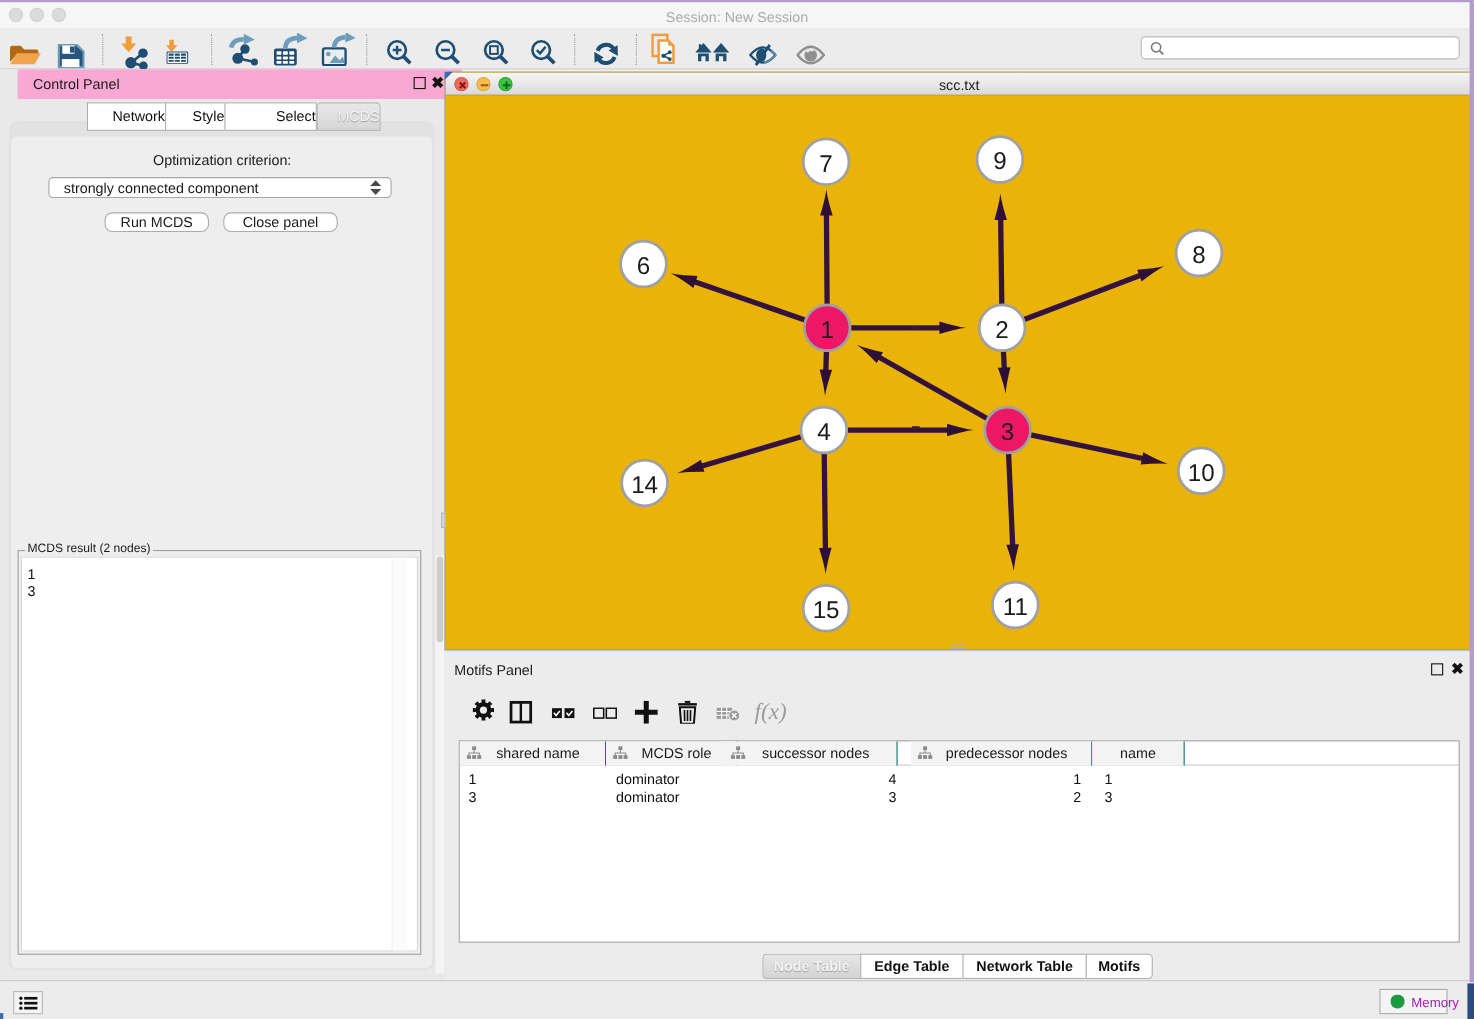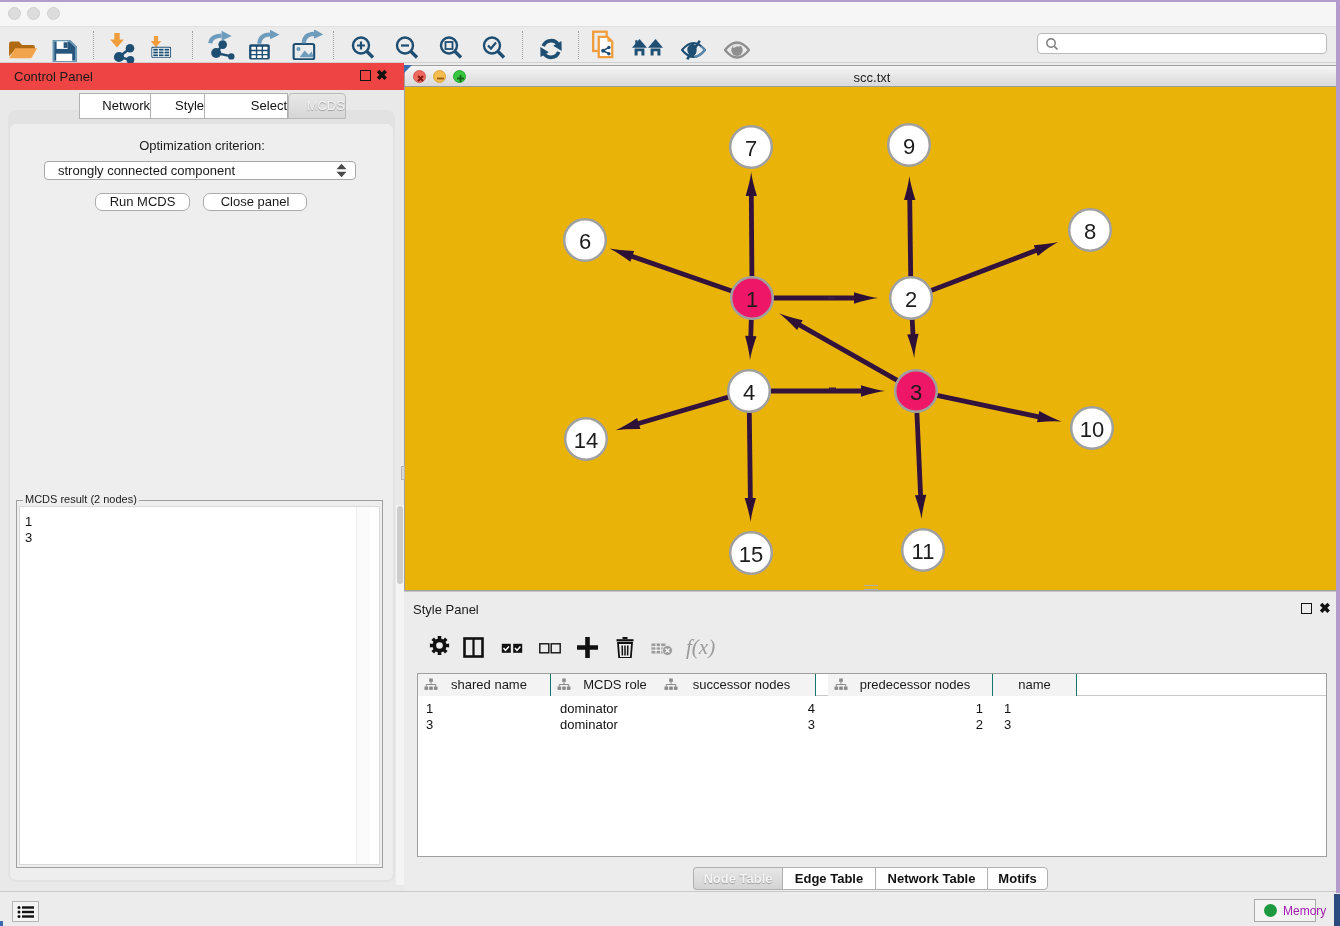--- a/index.html
+++ b/index.html
@@ -5,21 +5,21 @@
 .abs{position:absolute}
 #titlebar{position:absolute;left:0;top:0;width:1340px;height:27px;background:#f6f6f6;border-top:2px solid #b49bcd;border-bottom:1px solid #e0e0e0}
 .tl{position:absolute;top:5px;width:13px;height:13px;border-radius:50%;background:#dcdcdc;border:1px solid #cfcfcf}
 #wtitle{position:absolute;top:6px;left:0;width:100%;text-align:center;font-size:13px;color:#ababab}
 #toolbar{position:absolute;left:0;top:27px;width:1340px;height:36px;background:#ececec;border-bottom:1px solid #d0d0d0}
 .tbi{position:absolute;top:3px;height:30px}
 .tsep{position:absolute;top:4px;height:28px;width:0;border-left:1px dotted #9a9a9a}
 #search{position:absolute;left:1037px;top:33px;width:290px;height:21px;background:#fff;border:1px solid #b9b9b9;border-radius:4px}
 
 #cp{position:absolute;left:0;top:63px;width:404px;height:828px;background:#e9e9e9}
-#cphead{position:absolute;left:0;top:0;width:404px;height:27px;background:#ef4444}
+#cphead{position:absolute;left:16px;top:0;width:404px;height:27px;background:#f9a8d4}
 #cphead .t{position:absolute;left:14px;top:6px;font-size:13px;color:#1a1a1a}
 .sqico{position:absolute;width:11px;height:11px;border:1.5px solid #111}
 .xico{font-size:14px;font-weight:bold;color:#111;position:absolute}
 .tabs{position:absolute;display:flex;z-index:5}
 .tab{font-size:13px;color:#111;background:#fff;border:1px solid #b0b0b0;border-right:none;padding:4px 0 5px;text-align:right}
 .tab.sel{background:linear-gradient(#e8e8e8,#d6d6d6);color:#f3f3f3;text-shadow:0 1px 1px #9a9a9a;border:1px solid #b9b9b9;border-radius:4px 4px 0 0}
 #cppanel{position:absolute;left:8px;top:47px;width:387px;height:772px;background:#e2e2e2;border-radius:8px}
 #cpinner{position:absolute;left:2px;top:14px;width:383px;height:756px;background:#eeeeee;border-radius:6px}
 #optlabel{position:absolute;left:0;top:75px;width:404px;text-align:center;font-size:13px;color:#1a1a1a}
 #dropdown{position:absolute;left:44px;top:98px;width:312px;height:19px;background:#fff;border:1px solid #a8a8a8;border-radius:4px;font-size:13px;color:#1a1a1a;line-height:17px;padding-left:13px}
@@ -52,20 +52,21 @@
 
 #status{position:absolute;left:0;top:891px;width:1340px;height:35px;background:#ececec;border-top:1px solid #c9c9c9}
 #listbtn{position:absolute;left:12px;top:9px;width:27px;height:21px;background:#f4f4f4;border:1px solid #b5b5b5}
 #membtn{position:absolute;left:1254px;top:7px;width:62px;height:23px;background:#f4f4f4;border:1px solid #a9a9a9;font-size:12px;color:#a21caf}
 </style></head>
 <body>
 <div id="titlebar">
   <div class="tl" style="left:8px"></div>
   <div class="tl" style="left:27px"></div>
   <div class="tl" style="left:47px"></div>
+  <div id="wtitle">Session: New Session</div>
 </div>
 <div id="toolbar">
     <svg class="tbi" style="left:7px;top:6px" width="31" height="24" viewBox="0 0 30 22">
       <path d="M2 19 V7 q0 -2.2 2.2 -2.2 h7.3 l3 3.2 h10.5 q2 0 2 2 v2.5 h-19 Z" fill="#b06a12"></path>
       <path d="M2.2 21 L7.8 11.3 h21.4 L23.6 21 Z" fill="#f2a44c"></path>
     </svg>
     <svg class="tbi" style="left:52px;top:9px" width="25" height="23" viewBox="0 0 25 23">
       <path d="M1.5 1.5 h16.5 l6 6 v14 h-22.5 Z" fill="#27557c" stroke="#6d99b5" stroke-width="2"></path>
       <rect x="4.6" y="1.8" width="11" height="7.6" fill="#fff"></rect>
       <rect x="11.6" y="2.8" width="4" height="5.6" fill="#27557c"></rect>
@@ -291,21 +292,21 @@
       <text x="181" y="360" font-size="22" fill="#1c1c1c" text-anchor="middle" font-family="Liberation Sans">14</text>
       <text x="687" y="349" font-size="22" fill="#1c1c1c" text-anchor="middle" font-family="Liberation Sans">10</text>
       <text x="346" y="474" font-size="22" fill="#1c1c1c" text-anchor="middle" font-family="Liberation Sans">15</text>
       <text x="518" y="471" font-size="22" fill="#1c1c1c" text-anchor="middle" font-family="Liberation Sans">11</text>
     </svg>
     <div style="position:absolute;left:459px;top:519px;width:14px;height:5px;border-top:1px solid #b0b0b0;border-bottom:1px solid #b0b0b0"></div>
     <div style="position:absolute;left:-4px;top:400px;width:4px;height:14px;background:#d8d8d8;border:1px solid #b4b4b4"></div>
 </div>
 <div id="tp">
   <div id="tphead">
-      <span class="t">Style Panel</span>
+      <span class="t">Motifs Panel</span>
     <div class="sqico" style="left:897px;top:11px;border-color:#111"></div>
     <span class="xico" style="left:915px;top:8px">✖</span>
   </div>
   <div id="tptoolbar">
       <svg style="position:absolute;left:12px;top:5px" width="21" height="21" viewBox="0 0 21 21">
         <polygon points="20.1,8.6 20.1,12.4 17.5,12.1 16.6,14.3 18.6,16.0 16.0,18.6 14.3,16.6 12.1,17.5 12.4,20.1 8.6,20.1 8.9,17.5 6.7,16.6 5.0,18.6 2.4,16.0 4.4,14.3 3.5,12.1 0.9,12.4 0.9,8.6 3.5,8.9 4.4,6.7 2.4,5.0 5.0,2.4 6.7,4.4 8.9,3.5 8.6,0.9 12.4,0.9 12.1,3.5 14.3,4.4 16.0,2.4 18.6,5.0 16.6,6.7 17.5,8.9" fill="#111"></polygon>
         <circle cx="10.5" cy="10.5" r="3.3" fill="#ececec"></circle>
       </svg>
       <svg style="position:absolute;left:46px;top:7px" width="21" height="21" viewBox="0 0 21 21">
         <rect x="1.5" y="1.5" width="18" height="18" fill="none" stroke="#111" stroke-width="2.6"></rect>

